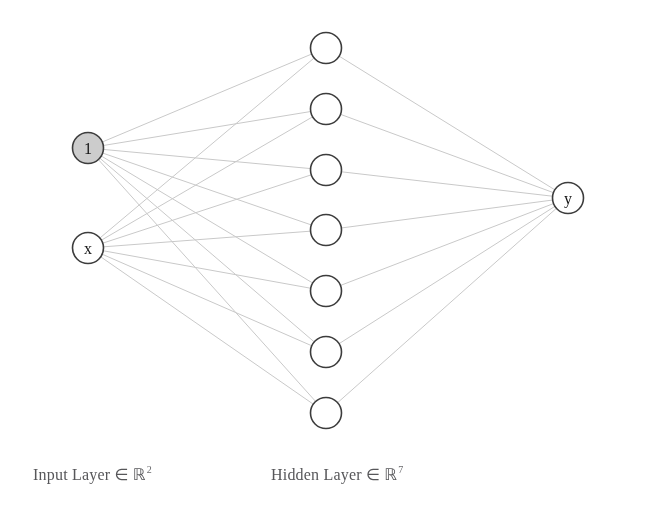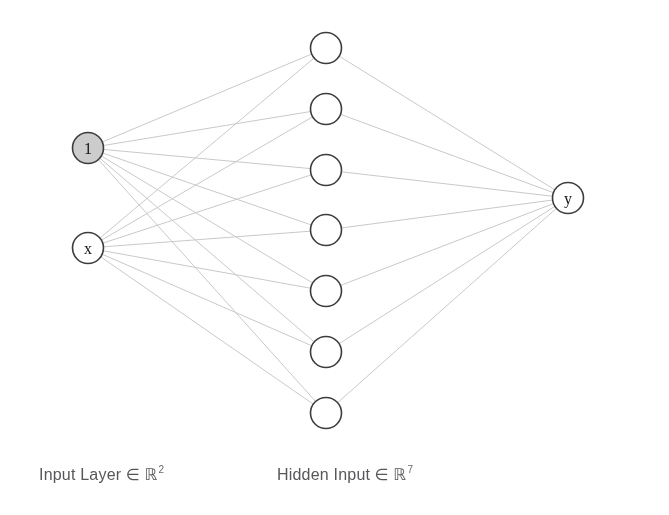--- a/index.html
+++ b/index.html
@@ -5,21 +5,21 @@
   html, body { margin: 0; padding: 0; background: #ffffff; }
   .canvas {
     position: relative;
     width: 669px;
     height: 515px;
     background: #ffffff;
     font-family: "Liberation Sans", "DejaVu Sans", sans-serif;
     overflow: hidden;
   }
   svg { position: absolute; left: 0; top: 0; }
-  .labels-row { position: absolute; left: 16px; top: 461px; width: 540px; height: 22px; }
+  .labels-row { position: absolute; left: 10px; top: 461px; width: 540px; height: 22px; font-family: Liberation Serif, serif; }
   .layer-label {
     position: absolute;
     font-size: 16px;
     line-height: 20px;
     color: #57575a;
     white-space: nowrap;
     letter-spacing: 0.2px;
   }
   .layer-label sup {
     font-size: 10px;
@@ -93,16 +93,16 @@
         <circle cx="568" cy="198" r="15.5" fill="#ffffff" stroke="#3c3c3c" stroke-width="1.6"></circle>
         <text x="568" y="198" text-anchor="middle" dy="0.35em" class="node-text">y</text>
       </g>
     </svg>
 
   <div class="labels-row">
     <div class="layer-label" id="lbl-input" style="left: 23px;">
       <span>Input Layer ∈ ℝ</span><sup>2</sup>
     </div>
     <div class="layer-label" id="lbl-hidden" style="left: 261px;">
-      <span>Hidden Input ∈ ℝ</span><sup>7</sup>
+      <span>Hidden Layer ∈ ℝ</span><sup>7</sup>
     </div>
   </div>
 </div>
 
 </body></html>

